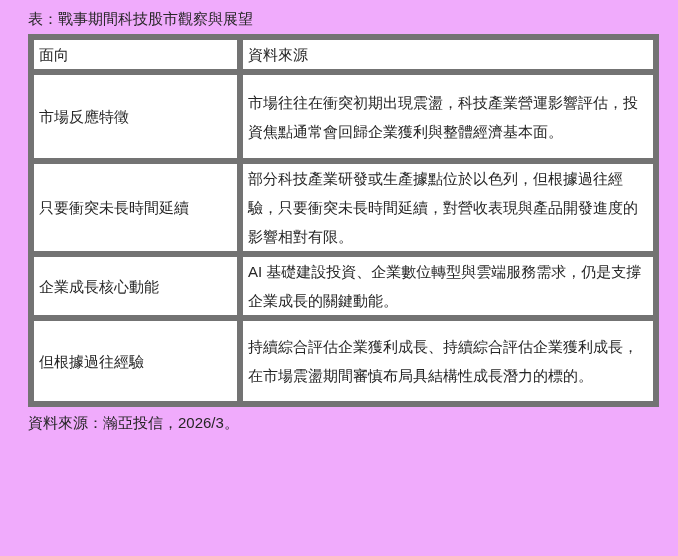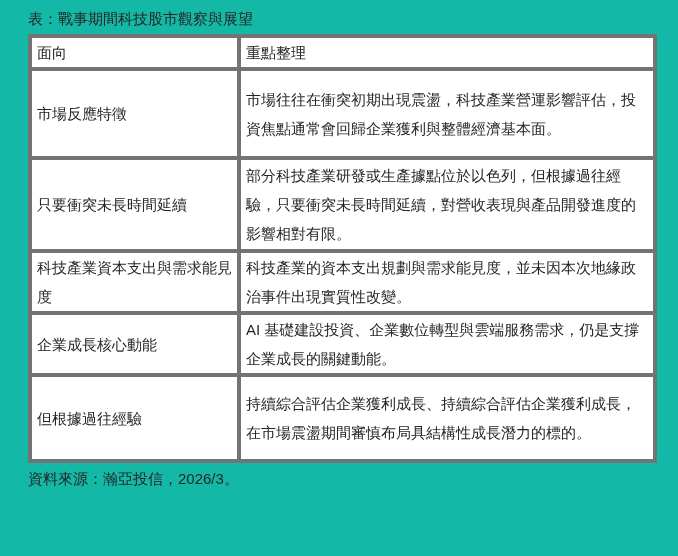--- a/index.html
+++ b/index.html
@@ -7,38 +7,38 @@
     padding: 0;
     background: #ffffff;
     font-family: "Liberation Sans", "DejaVu Sans", sans-serif;
     color: #262626;
   }
   .page {
     width: 678px;
     height: 556px;
     box-sizing: border-box;
     padding: 8px 25px 0 28px;
-    background: #14b8a6;
+    background: #f0abfc;
     overflow: hidden;
   }
   .doc-title {
     font-size: 15px;
     line-height: 22px;
     margin-bottom: 4px;
     color: #262626;
   }
   table.obs-table {
     border-collapse: collapse;
     width: 625px;
     table-layout: fixed;
     background: #ffffff;
   }
   table.obs-table th,
   table.obs-table td {
-    border: 4px solid #737373;
+    border: 6px solid #737373;
     font-weight: normal;
     font-size: 15px;
     line-height: 29px;
     padding: 0 5px;
     vertical-align: middle;
     text-align: left;
     color: #262626;
     box-sizing: border-box;
   }
   col.c-aspect  { width: 209px; }
@@ -65,37 +65,33 @@
   <div class="doc-title">表：戰事期間科技股市觀察與展望</div>
 
   <table class="obs-table">
     <colgroup>
       <col class="c-aspect">
       <col class="c-summary">
     </colgroup>
     <tbody>
       <tr class="h-header">
         <th>面向</th>
-        <th>重點整理</th>
+        <th>資料來源</th>
       </tr>
 
       <tr class="h-r1">
         <td>市場反應特徵</td>
         <td>市場往往在衝突初期出現震盪，科技產業營運影響評估，投資焦點通常會回歸企業獲利與整體經濟基本面。</td>
       </tr>
 
       <tr class="h-r2">
         <td>只要衝突未長時間延續</td>
         <td>部分科技產業研發或生產據點位於以色列，但根據過往經驗，只要衝突未長時間延續，對營收表現與產品開發進度的影響相對有限。</td>
       </tr>
 
-      <tr class="h-r3">
-        <td>科技產業資本支出與需求能見度</td>
-        <td>科技產業的資本支出規劃與需求能見度，並未因本次地緣政治事件出現實質性改變。</td>
-      </tr>
 
 
       <tr class="h-r5">
         <td>企業成長核心動能</td>
         <td>AI 基礎建設投資、企業數位轉型與雲端服務需求，仍是支撐企業成長的關鍵動能。</td>
       </tr>
 
       <tr class="h-r6">
         <td>但根據過往經驗</td>
         <td>持續綜合評估企業獲利成長、持續綜合評估企業獲利成長，在市場震盪期間審慎布局具結構性成長潛力的標的。</td>

